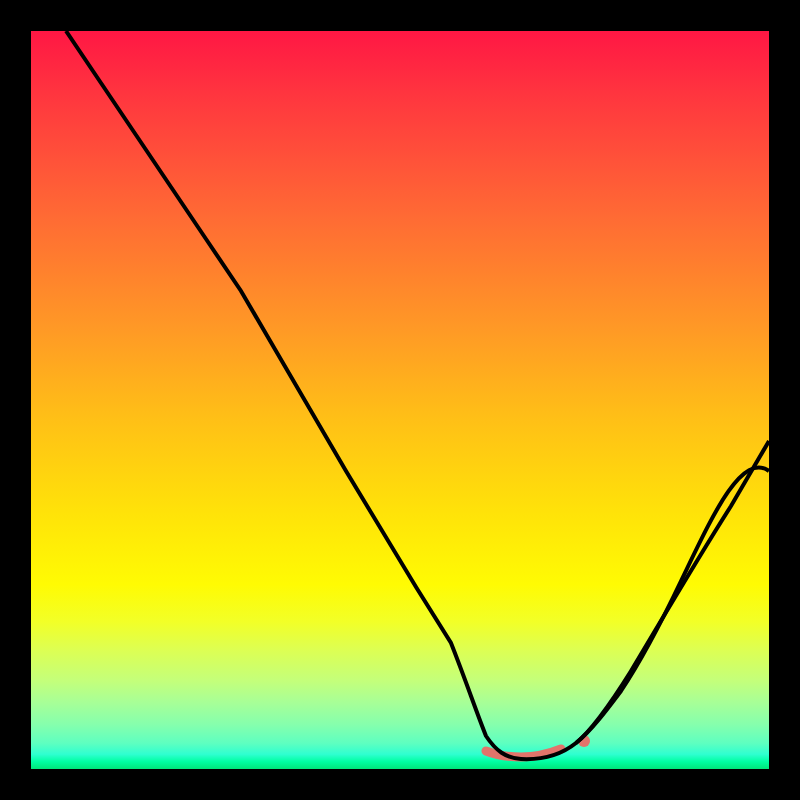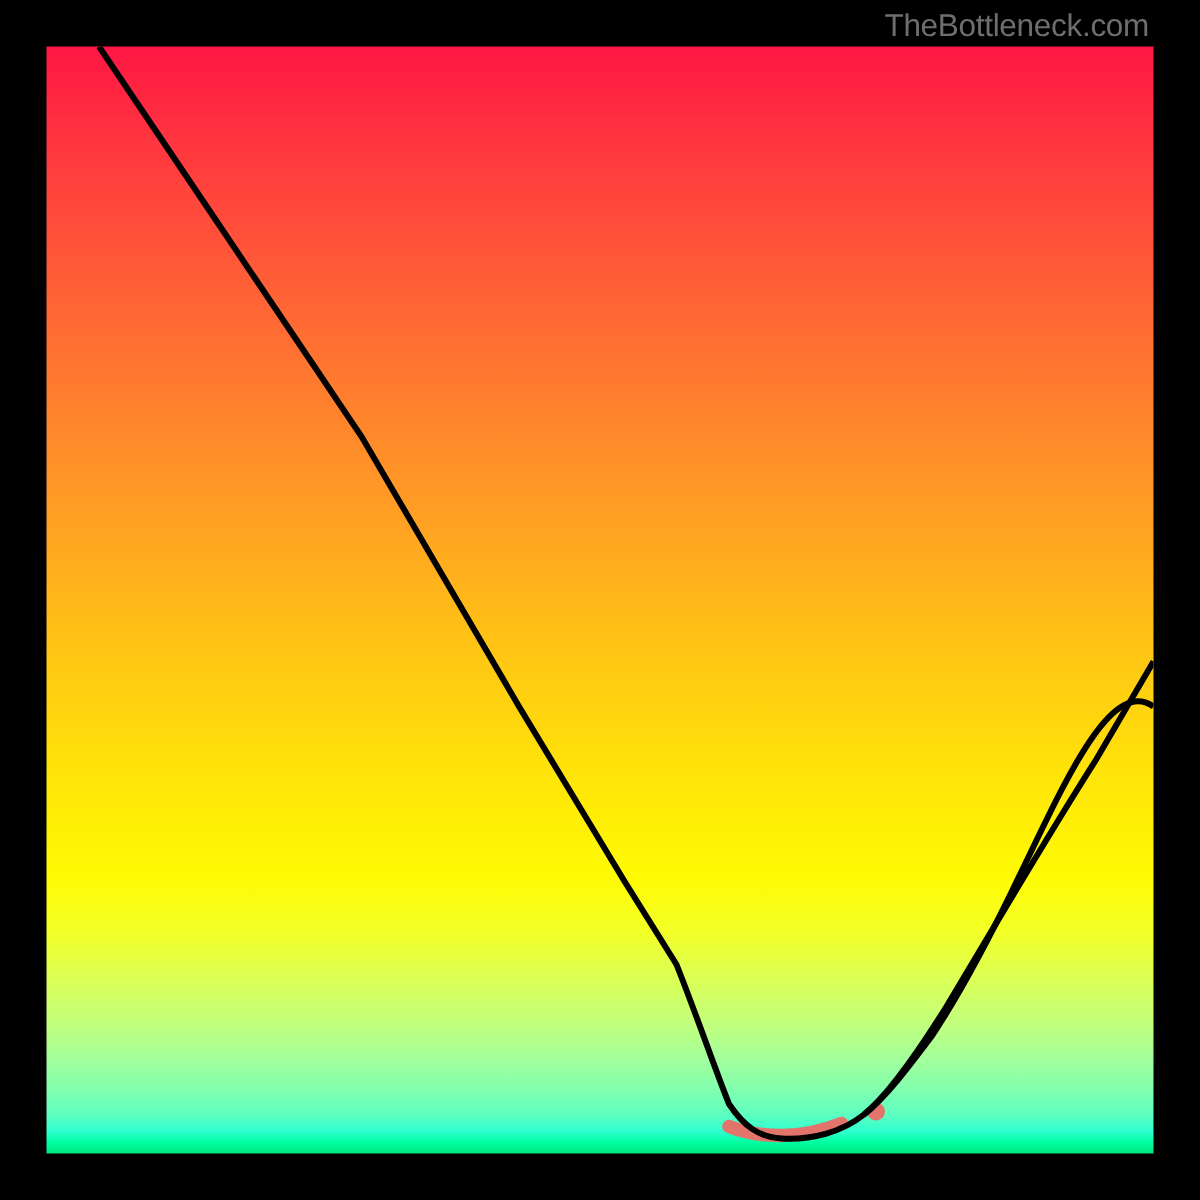--- a/index.html
+++ b/index.html
@@ -69,21 +69,20 @@
   .main-path {
     stroke: #000;
     stroke-width: 4;
     fill: none;
   }
 </style>
 </head>
 <body>
 
 <div class="frame">
-  <div class="attribution">TheBottleneck.com</div>
 
   <div class="plot">
     <svg class="curve" viewBox="0 0 738 738">
 
       <path class="flat-seg" d="M 455 720 Q 470 726 490 726 Q 510 726 530 718"></path>
       <circle class="dot" cx="553" cy="710" r="6"></circle>
 
       <path class="main-path" d="M 35 0
                L 70 52
                L 105 104

